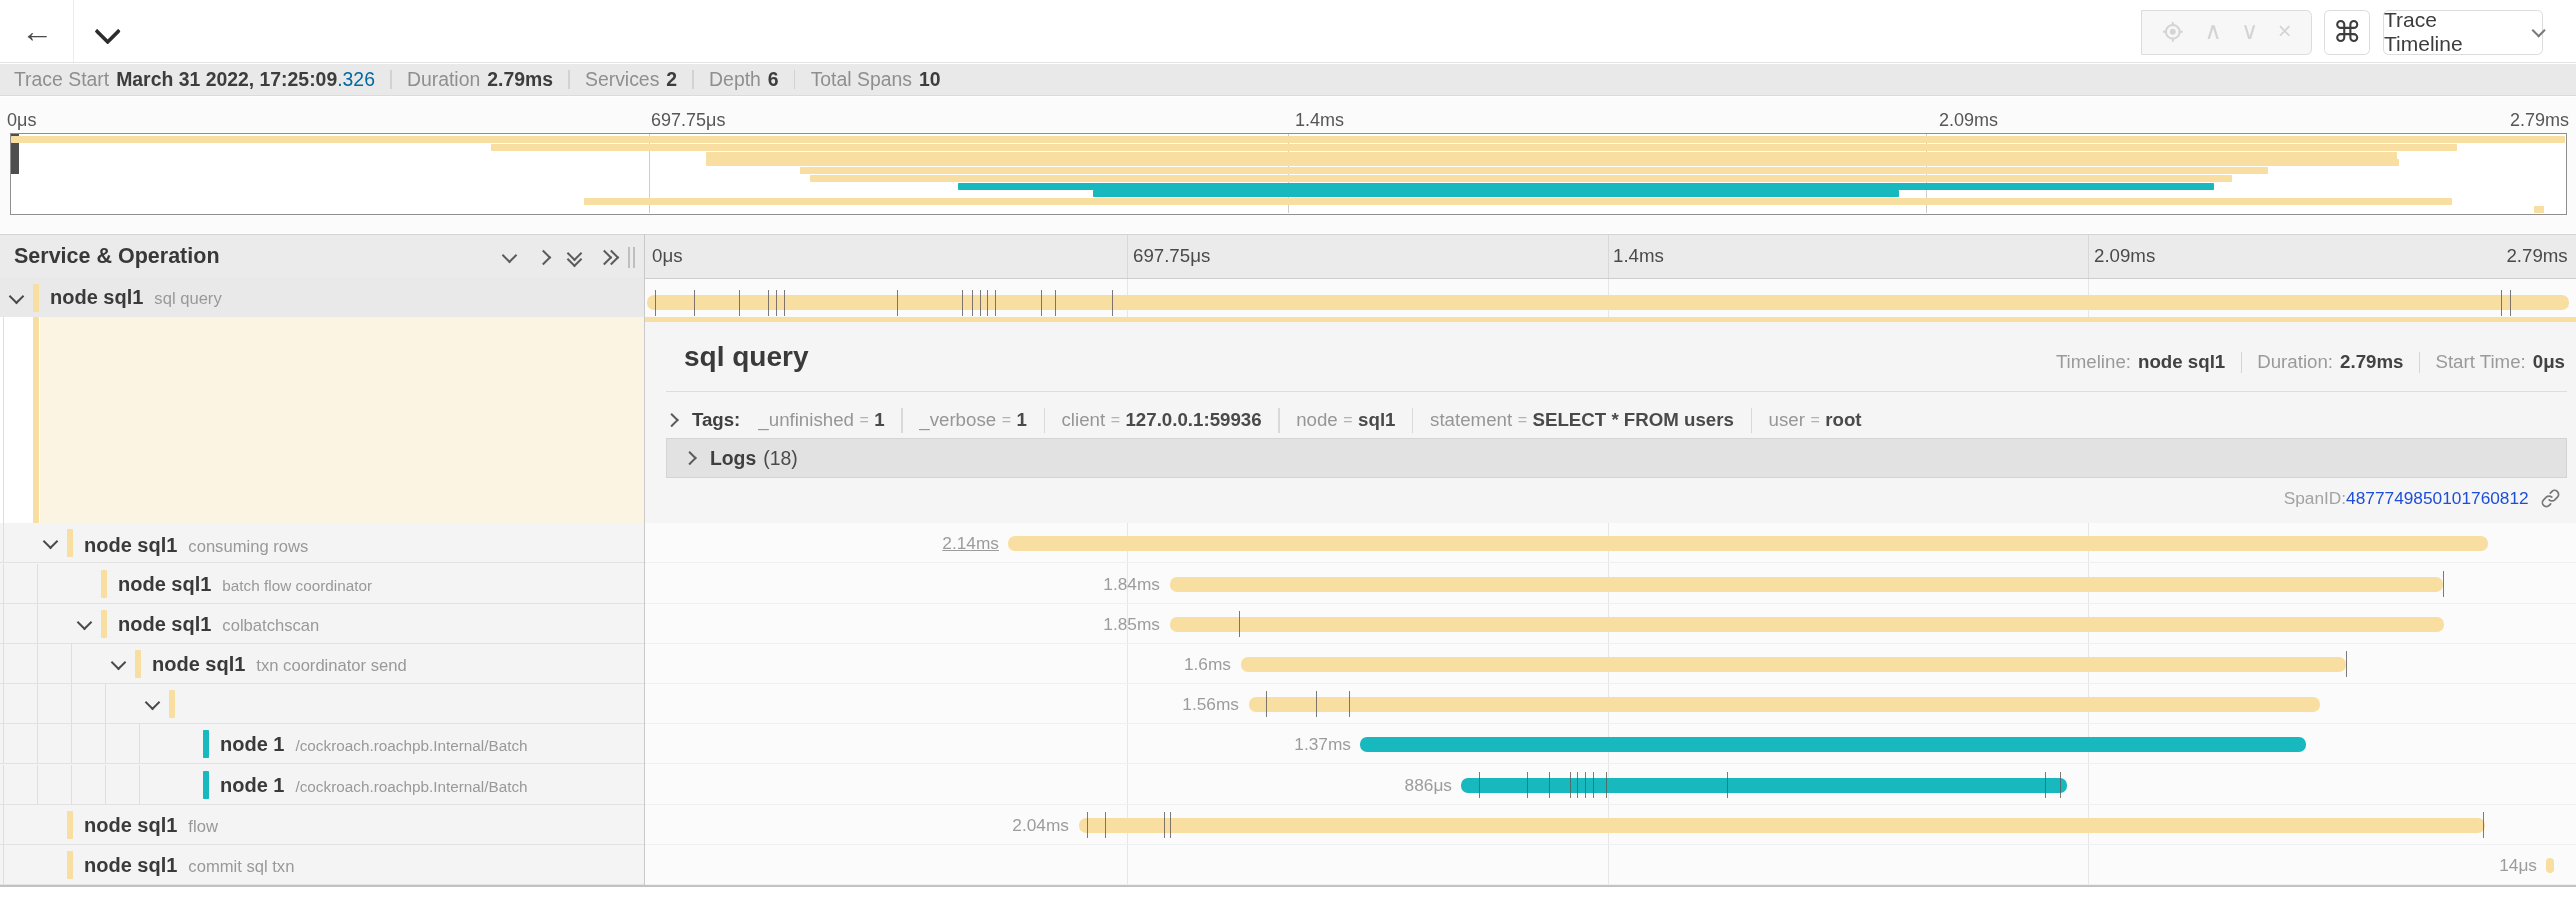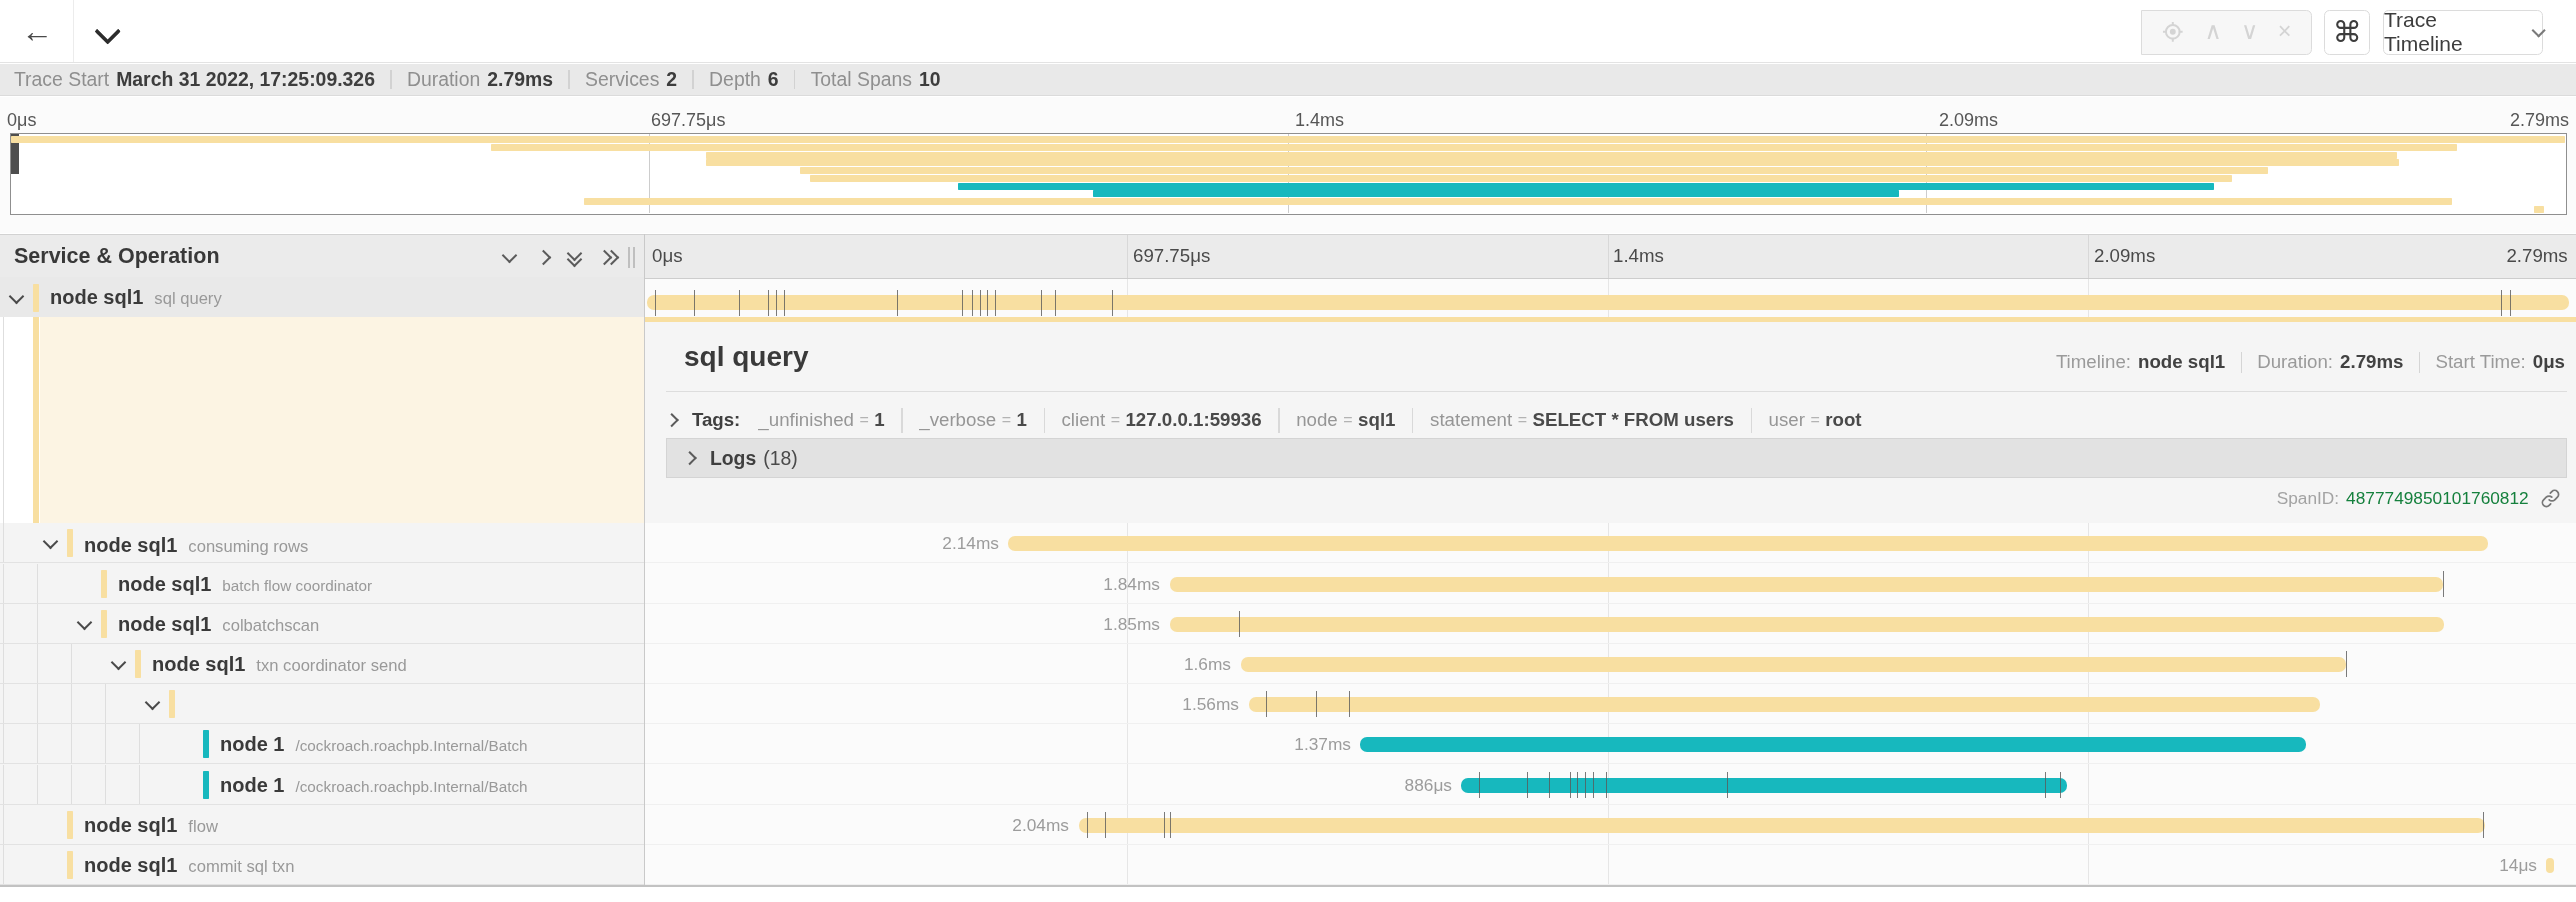--- a/index.html
+++ b/index.html
@@ -25,21 +25,21 @@
       display:flex;align-items:center;justify-content:center;font-size:29px;color:#3d3d3d;background:#fff;cursor:pointer;}
   #view-btn{left:2383px;top:9.7px;width:158px;height:43px;border:1.4px solid #DCDCDC;border-radius:5.5px;background:#fff;
       display:flex;align-items:center;justify-content:center;gap:11px;font-size:21px;color:#3d3d3d;cursor:pointer;}
   .chev-sm-down{width:8.3px;height:8.3px;border-right:2.1px solid #7a7a7a;border-bottom:2.1px solid #7a7a7a;transform:rotate(45deg) translateY(-2.1px);}
 
   
   #trace-bar{left:0;top:64px;width:2576px;height:32px;background:#E9E9E9;border-bottom:1.4px solid #DBDBDB;
       display:flex;align-items:center;padding-left:14px;box-sizing:border-box;font-size:19.4px;}
   .ti-label{color:#8F8F8F;}
   .ti-value{color:#3d3d3d;font-weight:bold;margin-left:7px;}
-  .ti-suffix{color:#404040;font-weight:bold;}
+  .ti-suffix{color:#0369a1;font-weight:normal;}
   .ti-sep{width:1.4px;height:19.4px;background:#D2D2D2;margin:0 15.3px;}
 
   
   #ruler-region{left:0;top:97px;width:2576px;height:136px;background:#FBFBFB;}
   .mini-ruler-label{top:12.5px;font-size:18px;color:#565656;white-space:nowrap;}
   #minimap{left:9.7px;top:36px;width:2557px;height:82px;background:#fff;border:1.4px solid #8F8F8F;box-sizing:border-box;}
   .mm-grid{top:0;width:1.4px;height:79px;background:#CDCDCD;}
   .mm-row{height:7px;border-radius:0.7px;}
   #mm-handle{left:0;top:0;width:8.3px;height:40px;background:#4E4E4E;cursor:ew-resize;}
 
@@ -92,21 +92,21 @@
   .tag-key{color:#969696;}
   .tag-eq{color:#b3b3b3;font-size:16px;margin:0 5.5px;}
   .tag-value{color:#4a4a4a;font-weight:bold;}
   .tag-sep{width:1.4px;height:25px;background:#D9D9D9;margin:0 16.6px;flex:none;}
   #logs-bar{left:21px;top:116px;width:1901px;height:40px;background:#E2E2E2;border:0.7px solid #D4D4D4;box-sizing:border-box;
       display:flex;align-items:center;padding-left:18px;font-size:19.4px;cursor:pointer;}
   #logs-title{font-weight:bold;color:#3f3f3f;}
   #logs-count{color:#4a4a4a;margin-left:7px;}
   #spanid-row{right:15.3px;top:166px;display:flex;align-items:center;font-size:17.3px;}
   #spanid-label{color:#A3A3A3;}
-  #spanid-value{color:#15803d;margin-left:7px;}
+  #spanid-value{color:#1d4ed8;}
   #link-icon{margin-left:11px;cursor:pointer;display:flex;}
 </style>
 </head>
 <body>
 
 <div id="app">
 
   <div class="abs" id="app-header">
     <div class="abs" id="back-btn">←</div>
     <div class="abs" id="header-sep"></div>
@@ -246,21 +246,21 @@
         <div class="abs tick" style="left: 1856px; top: 12.5px;"></div>
         <div class="abs tick" style="left: 1865px; top: 12.5px;"></div>
       </div>
       <div class="abs tree-row" style="top: 523px; height: 40px;">
         <div class="abs guide" style="left: 2.8px;"></div>
         <div class="abs chev-small" style="left: 45px; top: 13px;"></div>
         <div class="abs svc-bar" style="left: 67px; top: 6.2px; background: rgb(248, 223, 161);"></div>
         <div class="abs svc-line" style="left: 84px; top: 2px; line-height: 40px;"><span class="svc-name">node sql1</span><span class="op-name">consuming rows</span></div>
       </div>
       <div class="abs tl-row" style="top: 523px; height: 40px;">
-        <div class="abs dur-label" style="left: 146px; top: 0px; line-height: 40px;">2.14ms</div>
+        <div class="abs dur-label" style="left: 146px; top: 0px; line-height: 40px; text-decoration: underline;">2.14ms</div>
         <div class="abs span-bar" style="left: 363px; top: 12.5px; width: 1480px; background: rgb(248, 223, 161);"></div>
       </div>
       <div class="abs tree-row" style="top: 564px; height: 40px;">
         <div class="abs guide" style="left: 2.8px;"></div>
         <div class="abs guide" style="left: 37px;"></div>
         <div class="abs svc-bar" style="left: 101px; top: 6.2px; background: rgb(248, 223, 161);"></div>
         <div class="abs svc-line" style="left: 118px; top: 0px; line-height: 40px;"><span class="svc-name">node sql1</span><span class="op-name" style="font-size: 15.3px;">batch flow coordinator</span></div>
       </div>
       <div class="abs tl-row" style="top: 564px; height: 40px;">
         <div class="abs dur-label" style="left: 307px; top: 0px; line-height: 40px;">1.84ms</div>

